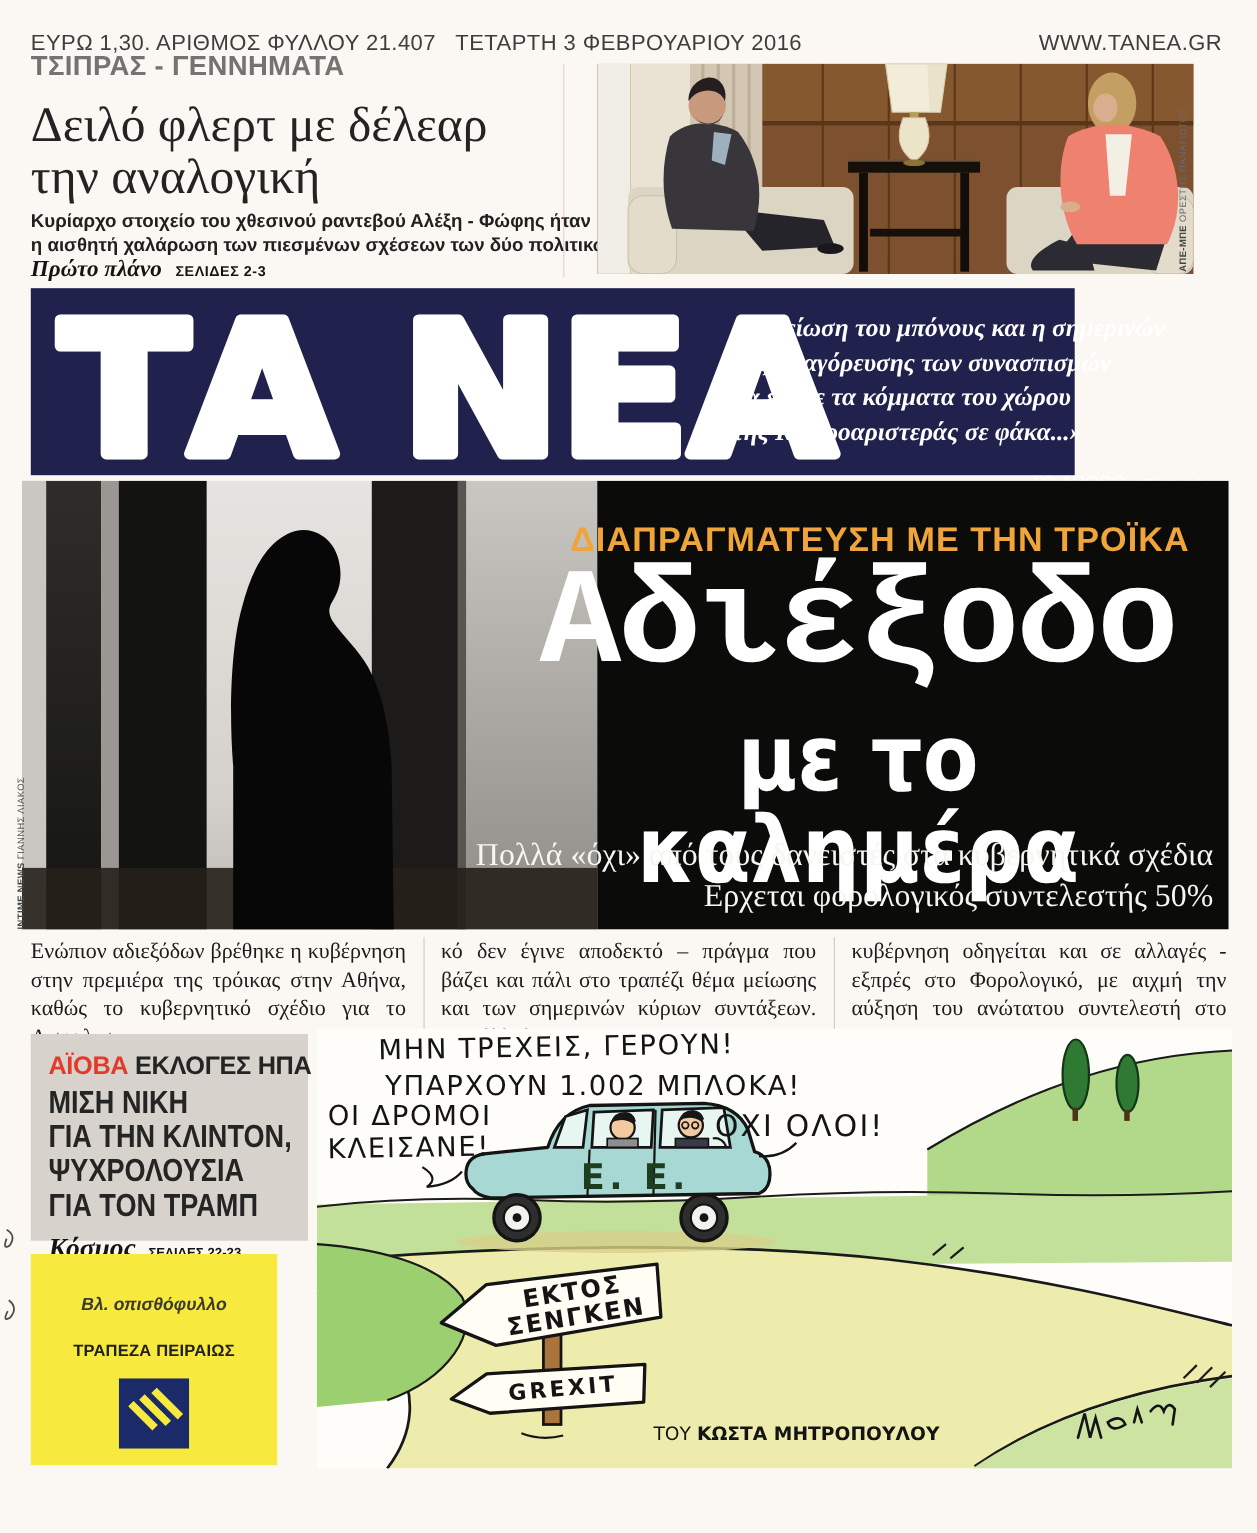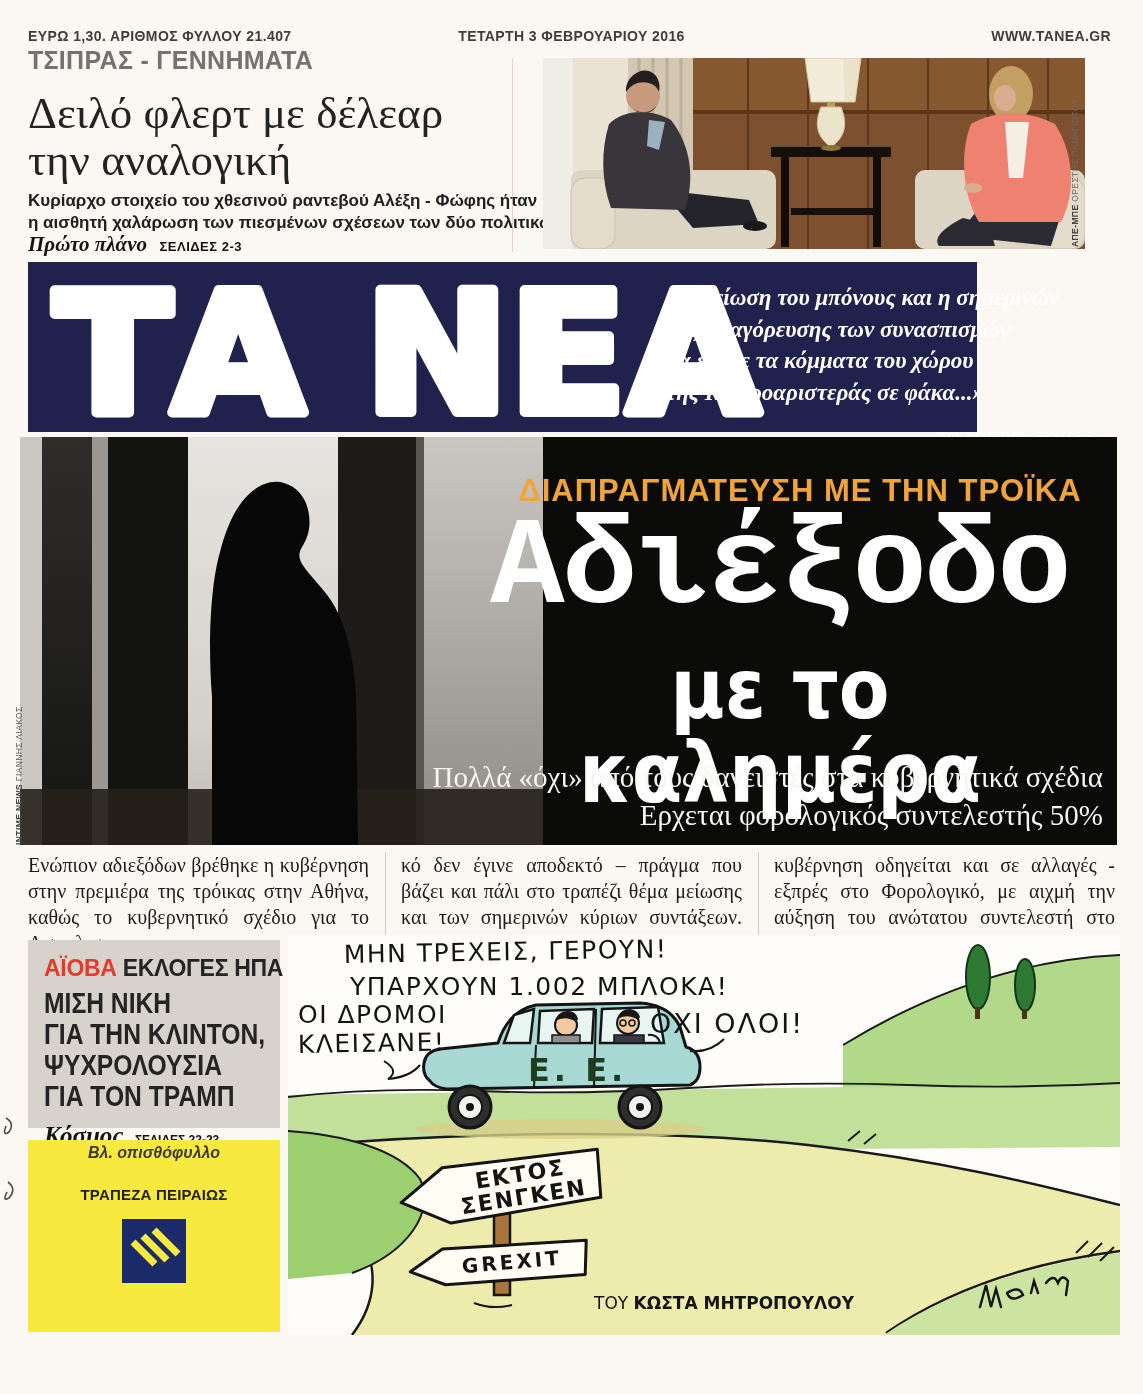--- a/index.html
+++ b/index.html
@@ -1,20 +1,20 @@
 <!DOCTYPE html>
 <html><head>
 <meta charset="utf-8">
 <style>
   html,body{margin:0;padding:0;background:#dedad4;}
   .page{position:relative;width:1143px;height:1394px;margin:0 auto;background:#fbf8f3;overflow:hidden;
         font-family:"Liberation Sans",sans-serif;color:#1c1c1c;}
 
   
-  .topbar-item{position:absolute;top:28px;font-size:14px;font-weight:700;letter-spacing:.4px;color:#3d3d3d;white-space:nowrap;}
+  .topbar-item{position:absolute;top:28px;font-size:20px;font-weight:400;letter-spacing:.4px;color:#3d3d3d;white-space:nowrap;}
   .tb-left{left:28px;}
   .tb-center{left:50%;transform:translateX(-50%);}
   .tb-right{right:32px;}
 
   
   .ts-kicker{position:absolute;left:28px;top:46px;font-size:25px;font-weight:700;letter-spacing:.3px;color:#737373;}
   .ts-headline{position:absolute;left:28px;top:90px;font-family:"Liberation Serif",serif;font-size:45px;line-height:1.04;color:#232323;}
   .ts-deck{position:absolute;left:28px;top:190px;font-size:17px;font-weight:600;line-height:1.3;color:#202020;}
   .ts-sectionline{position:absolute;left:28px;top:232px;white-space:nowrap;}
   .ts-section{font-family:"Liberation Serif",serif;font-style:italic;font-weight:700;font-size:21px;color:#141414;}
@@ -63,21 +63,21 @@
   .us-box{position:absolute;left:28px;top:940px;width:252px;height:188px;background:#d7d3cc;box-sizing:border-box;padding:15px 16px;}
   .us-kicker{font-size:23px;font-weight:800;letter-spacing:-.3px;color:#242424;white-space:nowrap;}
   .us-kicker .hl{color:#e5392b;}
   .us-headline{margin-top:6px;font-size:29px;font-weight:800;line-height:1.07;color:#242424;
                transform:scaleX(.85);transform-origin:left top;white-space:nowrap;}
   .us-sectionline{margin-top:10px;white-space:nowrap;}
   .us-section{font-family:"Liberation Serif",serif;font-style:italic;font-weight:700;font-size:25px;color:#141414;}
   .us-pages{font-size:12px;font-weight:800;margin-left:7px;color:#141414;}
 
   
-  .ad-box{position:absolute;left:28px;top:1140px;width:252px;height:192px;background:#f7e93d;text-align:center;box-sizing:border-box;padding-top:4px;}
+  .ad-box{position:absolute;left:28px;top:1140px;width:224px;height:192px;background:#f7e93d;text-align:center;box-sizing:border-box;padding-top:38px;}
   .ad-note{font-style:italic;font-size:16px;font-weight:600;color:#3a3a30;}
   .ad-brand{margin-top:24px;font-size:15px;font-weight:800;letter-spacing:.2px;color:#20201c;}
   .ad-logo{margin-top:16px;}
 
   
   .cartoon{position:absolute;left:288px;top:935px;width:832px;height:400px;margin:0;}
   .cartoon svg text{font-family:"DejaVu Sans",sans-serif;}
 
   .margin-marks{position:absolute;left:0;top:1100px;}
 </style>

